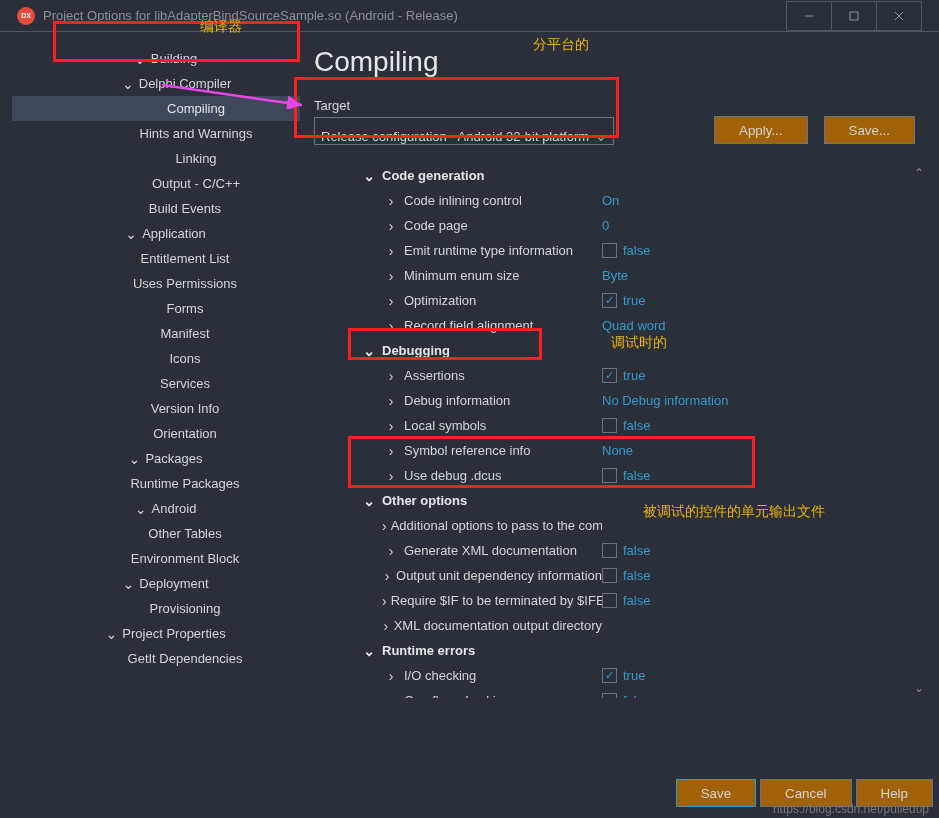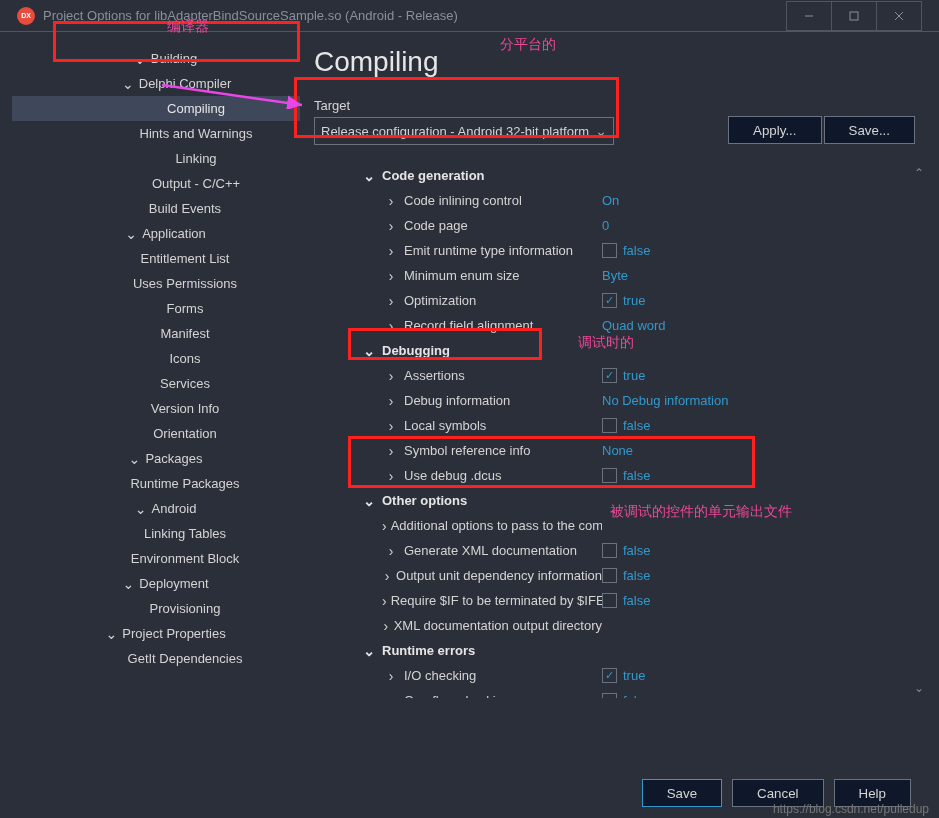--- a/index.html
+++ b/index.html
@@ -66,36 +66,36 @@
 .lvl1 { padding-left: 40px; }
 .lvl2 { padding-left: 62px; }
 .chevron-down::before { content: "⌄"; font-size: 14px; }
 .chevron-right::before { content: "›"; font-size: 14px; }
 .content {
   flex: 1;
   padding: 14px 24px 0 14px;
   position: relative;
 }
 h1 { font-size: 28px; color: #e6e6e6; font-weight: 400; margin-bottom: 20px; }
-.top-row { display: flex; align-items: flex-start; gap: 2px; }
+.top-row { display: flex; align-items: flex-start; gap: 16px; }
 .target-block { flex: 1; }
 .target-label { color: #d4d4d4; margin-bottom: 4px;}
 .combo {
   border: 1px solid #6a7280;
   height: 28px;
   display: flex;
-  align-items: center;
+  align-items: flex-end;
   justify-content: space-between;
   padding: 0 6px;
   width: 300px;
 }
 .combo .dd::before { content: "⌄"; font-size: 14px; color: #aaa; }
 .btn {
   border: 1px solid #6a7280;
-  background: #0f172a;
+  background: #a16207;
   color: #d4d4d4;
   height: 28px;
   padding: 0 24px;
   cursor: pointer;
   margin-top: 18px;
   text-align: right;
 }
 .settings {
   position: relative;
   margin-top: 18px;
@@ -122,29 +122,29 @@
   justify-content: center;
   margin-right: 6px;
   color: #3399cc;
   font-size: 11px;
 }
 .footer {
   height: 50px;
   display: flex;
   align-items: center;
   justify-content: flex-end;
-  padding: 0 28px;
-  gap: 10px;
+  padding: 0 6px;
+  gap: 4px;
 }
 .footer .btn { margin-top: 0; }
 .footer .btn.primary { border-color: #3399cc; }
 
 
 .anno { position: absolute; pointer-events: none; }
-.anno-text { color: #ec4899; font-size: 14px; font-family: "SimSun","STSong",serif; }
+.anno-text { color: #eab308; font-size: 14px; font-family: "SimSun","STSong",serif; margin-left: 33px; }
 .redbox { border: 3px solid #ff2020; position: absolute; pointer-events: none; }
 .watermark { position: absolute; right: 10px; bottom: 2px; color: #777; font-size: 12px; text-align: right; }
 .scroll-arrow {
   position: absolute; right: -14px; width: 20px; height: 20px;
   display: flex; align-items: center; justify-content: center;
   font-size: 12px; color: #888;
 }
 svg.arrow { position: absolute; pointer-events: none; }
 </style>
 </head>
@@ -246,21 +246,21 @@
       <div class="tree-item lvl1">
         <span class="ch"></span>
         <span>Runtime Packages</span>
       </div>
       <div class="tree-item lvl0">
         <span class="ch chevron-down"></span>
         <span>Android</span>
       </div>
       <div class="tree-item lvl1">
         <span class="ch"></span>
-        <span>Linking Tables</span>
+        <span>Other Tables</span>
       </div>
       <div class="tree-item lvl1">
         <span class="ch"></span>
         <span>Environment Block</span>
       </div>
       <div class="tree-item lvl0">
         <span class="ch chevron-down"></span>
         <span>Deployment</span>
       </div>
       <div class="tree-item lvl1">

